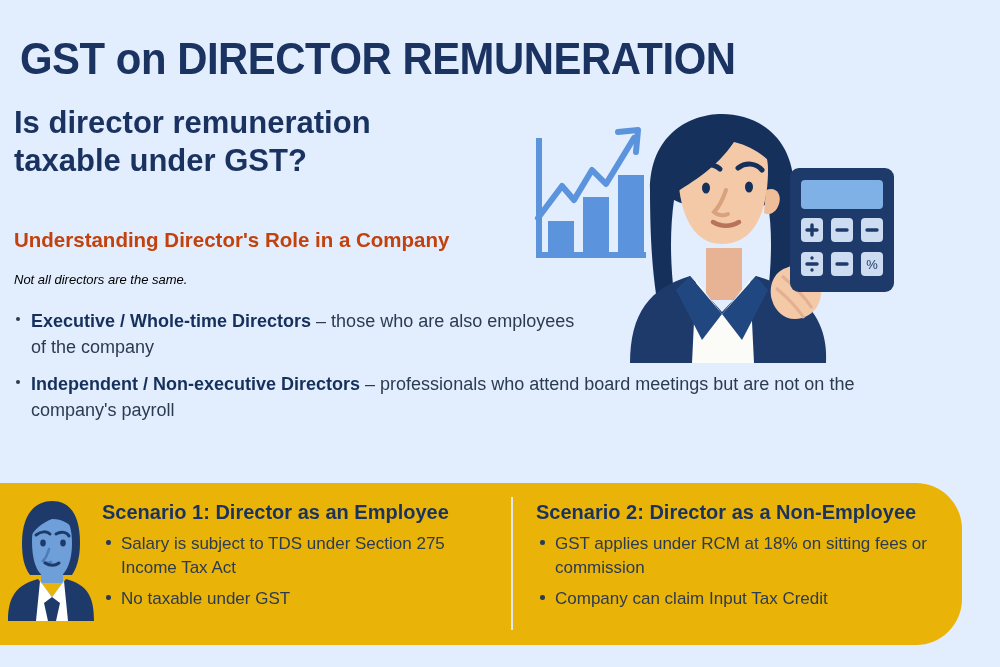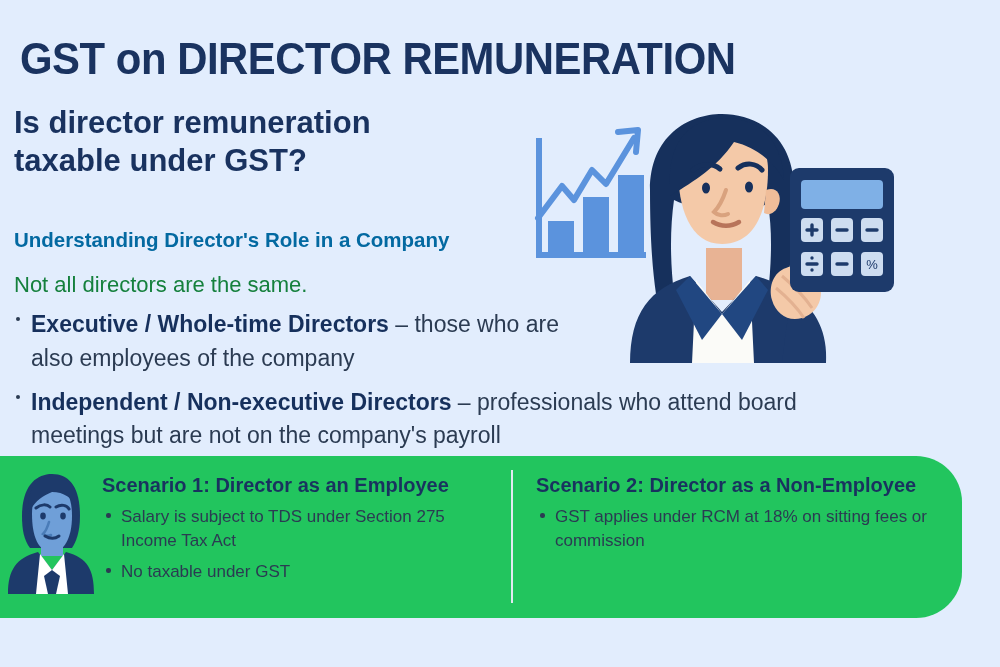--- a/index.html
+++ b/index.html
@@ -27,56 +27,56 @@
   
   .subhead{
     position:absolute;left:14px;top:104px;
     font-size:31px;line-height:1.22;
     font-weight:bold;color:#19325f;
     width:470px;
   }
 
   .section-head{
     position:absolute;left:14px;top:228px;
-    font-size:20.5px;font-weight:bold;color:#0369a1;
+    font-size:20.5px;font-weight:bold;color:#c2410c;
     white-space:nowrap;
   }
 
   .lede{
     position:absolute;left:14px;top:272px;
-    font-size:22px;color:#15803d;font-weight:normal;
+    font-size:13px;color:#000000;font-weight:normal;font-style:italic;
   }
 
   
   .bullets{
     position:absolute;left:14px;top:308px;width:850px;
   }
   .bullet{
     position:relative;
     padding-left:17px;
-    font-size:23px;
+    font-size:18px;
     line-height:1.47;
     color:#2b3b52;
     margin-bottom:10px;
   }
   .bullet:before{
     content:"";
     position:absolute;left:2px;top:9px;
     width:4px;height:4px;border-radius:50%;
     background:#2b3b52;
   }
   .bullet b{font-weight:bold;color:#16305c;}
 
   
   .illus{position:absolute;left:510px;top:108px;width:420px;height:260px;}
 
   
   .card{
-    position:absolute;left:0;top:456px;width:962px;height:162px;
-    background:#22c55e;
+    position:absolute;left:0;top:483px;width:962px;height:162px;
+    background:#eab308;
     border-radius:0 46px 46px 0;
   }
   .card .divider{
     position:absolute;left:511px;top:14px;width:1.5px;height:133px;
     background:#e3e9f2;
   }
   .avatar{position:absolute;left:8px;top:14px;width:86px;height:124px;}
 
   .col{position:absolute;top:18px;}
   .col.one{left:102px;width:390px;}
@@ -232,17 +232,18 @@
       <ul>
         <li>Salary is subject to TDS under Section 275 Income Tax Act</li>
         <li>No taxable under GST</li>
       </ul>
     </div>
 
     <div class="col two">
       <h3>Scenario 2: Director as a Non-Employee</h3>
       <ul>
         <li>GST applies under RCM at 18% on sitting fees or commission</li>
+        <li>Company can claim Input Tax Credit</li>
       </ul>
     </div>
 
   </div>
 </div>
 
 </body></html>

